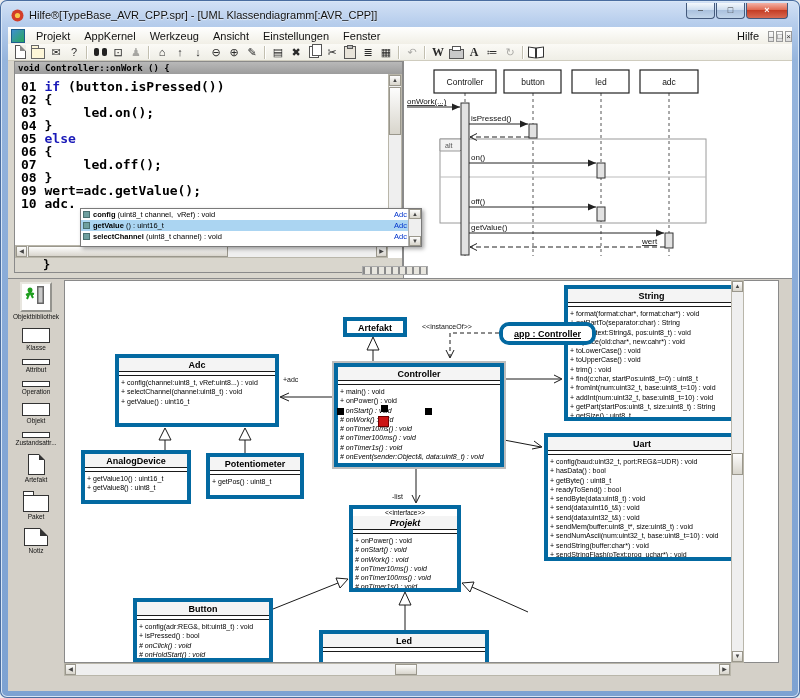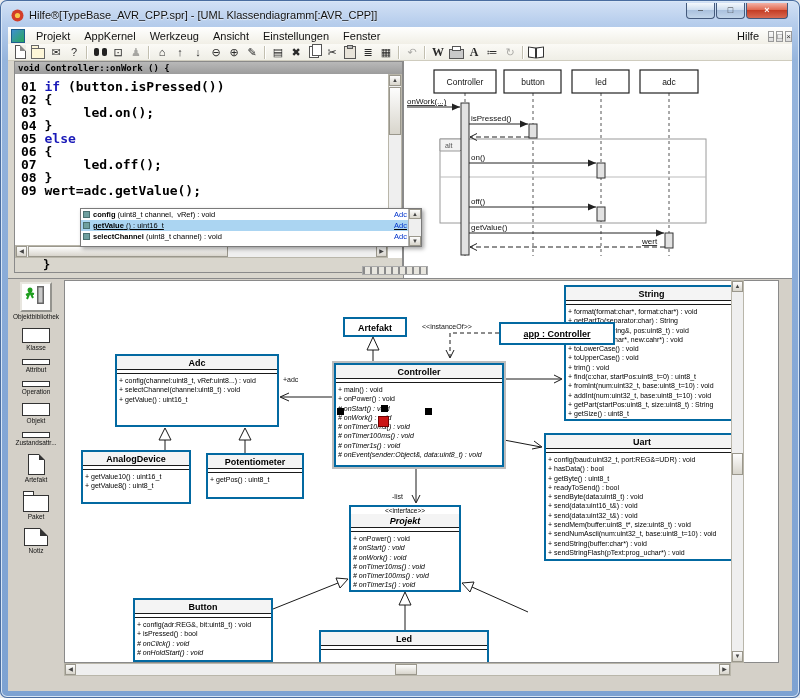--- a/index.html
+++ b/index.html
@@ -66,21 +66,21 @@
           text-align:center;color:#444;}
   .sb-btn::before{font-size:6px;line-height:9px;display:block;}
   .sb-up::before{content:"▲";} .sb-down::before{content:"▼";} .sb-left::before{content:"◀";} .sb-right::before{content:"▶";}
   .sb-thumb{position:absolute;background:linear-gradient(#fdfdfd,#d8d5cc);border:1px solid #9a978c;box-sizing:border-box;}
   .code-vscroll{right:0;top:12px;bottom:27px;width:14px;}
   .code-hscroll{left:0;right:14px;bottom:14px;height:13px;}
   
   .autocomplete{position:absolute;left:72px;top:147px;width:340px;height:37px;background:#fff;border:1px solid #7a7a7a;
                 box-shadow:2px 2px 4px rgba(0,0,0,.35);z-index:40;}
   .ac-row{height:11px;display:flex;align-items:center;font-size:7.5px;padding:0 14px 0 2px;position:relative;}
-  .ac-row.sel{background:#abd5f2;text-decoration:underline;}
+  .ac-row.sel{background:#abd5f2;}
   .ac-bullet{width:5px;height:5px;background:#6fa0a0;border:1px solid #4a7070;margin-right:3px;flex:0 0 auto;}
   .ac-name{font-weight:bold;white-space:pre;}
   .ac-sig{white-space:pre;}
   .ac-cls{margin-left:auto;color:#0033cc;}
   .ac-sb{position:absolute;right:0;top:0;bottom:0;width:12px;background:#efefef;border-left:1px solid #b0b0b0;}
   .ac-sb .sb-btn{left:0;right:0;height:10px;}
   
   .seq-pane{position:absolute;left:395px;top:0;width:389px;height:217px;background:#fff;border-left:1px solid #8a8a8a;box-sizing:border-box;}
   .pane-grip{position:absolute;left:354px;top:205px;width:64px;height:7px;border:1px solid #aaa;background:repeating-linear-gradient(90deg,#8a8a8a 0 2px,#e8e6df 2px 7px);z-index:5;}
   
@@ -93,21 +93,21 @@
   .p-bar{width:26px;height:4px;background:#fff;border:1px solid #333;}
   .p-doc{width:15px;height:19px;background:#fff;border:1px solid #333;position:relative;}
   .p-doc::after{content:"";position:absolute;right:-1px;top:-1px;border:3px solid #d4d0c8;border-left-color:#333;border-bottom-color:#333;}
   .p-folder{width:24px;height:15px;background:#fff;border:1px solid #333;position:relative;margin-top:4px;}
   .p-folder::before{content:"";position:absolute;left:-1px;top:-5px;width:9px;height:3px;background:#fff;border:1px solid #333;border-bottom:none;}
   .p-note{width:22px;height:16px;background:#fff;border:1px solid #333;position:relative;}
   .p-note::after{content:"";position:absolute;right:-1px;top:-1px;border:4px solid #d4d0c8;border-left-color:#333;border-bottom-color:#333;}
   .canvas{position:absolute;left:56px;top:1px;width:715px;height:383px;background:#fff;border:1px solid #8a8a8a;box-sizing:border-box;overflow:hidden;}
   #cls-svg{position:absolute;left:0;top:0;}
   
-  .cls{position:absolute;background:#fff;border:2px solid #0369a1;box-sizing:border-box;overflow:hidden;}
+  .cls{position:absolute;background:#fff;border:4px solid #0369a1;box-sizing:border-box;overflow:hidden;}
   .cls.selected{outline:2px solid #bdbdbd;}
   .cls-stereo{font-size:6.5px;text-align:center;line-height:6px;padding-top:1px;}
   .cls-title{font-weight:bold;text-align:center;font-size:9px;padding:2px 1px 1px;border-bottom:1px solid #1a1a1a;background:#f4f4f4;white-space:nowrap;}
   .cls-title.ital{font-style:italic;}
   .cls-title.undl{text-decoration:underline;}
   .cls.titleonly .cls-title{border-bottom:none;background:#fff;height:100%;box-sizing:border-box;display:flex;align-items:center;justify-content:center;}
   .cls-attr{height:3px;border-bottom:1px solid #1a1a1a;}
   .cls-ops{padding:2px 2px 0;font-size:7px;line-height:9.3px;white-space:nowrap;}
   .op.i{font-style:italic;}
   .handle{position:absolute;width:7px;height:7px;background:#000;z-index:6;}
@@ -310,20 +310,21 @@
       <div class="code-area" id="code-lines">
           <div class="code-line"><span>01 </span><span class="kw">if</span><span> (button.isPressed())</span></div>
           <div class="code-line"><span>02 {</span></div>
           <div class="code-line"><span>03      led.on();</span></div>
           <div class="code-line"><span>04 }</span></div>
           <div class="code-line"><span>05 </span><span class="kw">else</span></div>
           <div class="code-line"><span>06 {</span></div>
           <div class="code-line"><span>07      led.off();</span></div>
           <div class="code-line"><span>08 }</span></div>
           <div class="code-line"><span>09 wert=adc.getValue();</span></div>
+          <div class="code-line"><span>10 adc.</span></div>
         </div>
       <div class="sb code-vscroll">
         <div class="sb-btn sb-up" style="left:0;right:0;top:0;height:11px;"></div>
         <div class="sb-thumb" style="left:0;right:0;top:12px;height:48px;"></div>
         <div class="sb-btn sb-down" style="left:0;right:0;bottom:0;height:11px;"></div>
       </div>
       <div class="sb code-hscroll">
         <div class="sb-btn sb-left" style="top:0;bottom:0;left:0;width:11px;"></div>
         <div class="sb-thumb" style="top:0;bottom:0;left:12px;width:200px;"></div>
         <div class="sb-btn sb-right" style="top:0;bottom:0;right:0;width:11px;"></div>
@@ -546,21 +547,21 @@
             <div class="op">+ isPressed() : bool</div>
             <div class="op i"># onClick() : void</div>
             <div class="op i"># onHoldStart() : void</div>
           </div>
         </div>
         <div class="cls" style="left: 254px; top: 349px; width: 170px; height: 60px;">
           <div class="cls-title">Led</div>
           <div class="cls-attr"></div>
           <div class="cls-ops"></div>
         </div>
-        <div class="cls titleonly" style="left: 434px; top: 41px; width: 116px; height: 23px;">
+        <div class="cls titleonly" style="left: 434px; top: 41px; width: 97px; height: 23px; border-radius: 10px;">
           <div class="cls-title undl">app : Controller</div>
         </div>
         <div class="handle" style="left: 272px; top: 127px;"></div>
         <div class="handle" style="left: 316px; top: 124px;"></div>
         <div class="handle" style="left: 360px; top: 127px;"></div>
         <div class="handle red" style="left: 313px; top: 135px;"></div>
       </div>
     <div class="sb cls-vscroll">
       <div class="sb-btn sb-up" style="left:0;right:0;top:0;height:11px;"></div>
       <div class="sb-thumb" style="left:0;right:0;top:172px;height:22px;"></div>

